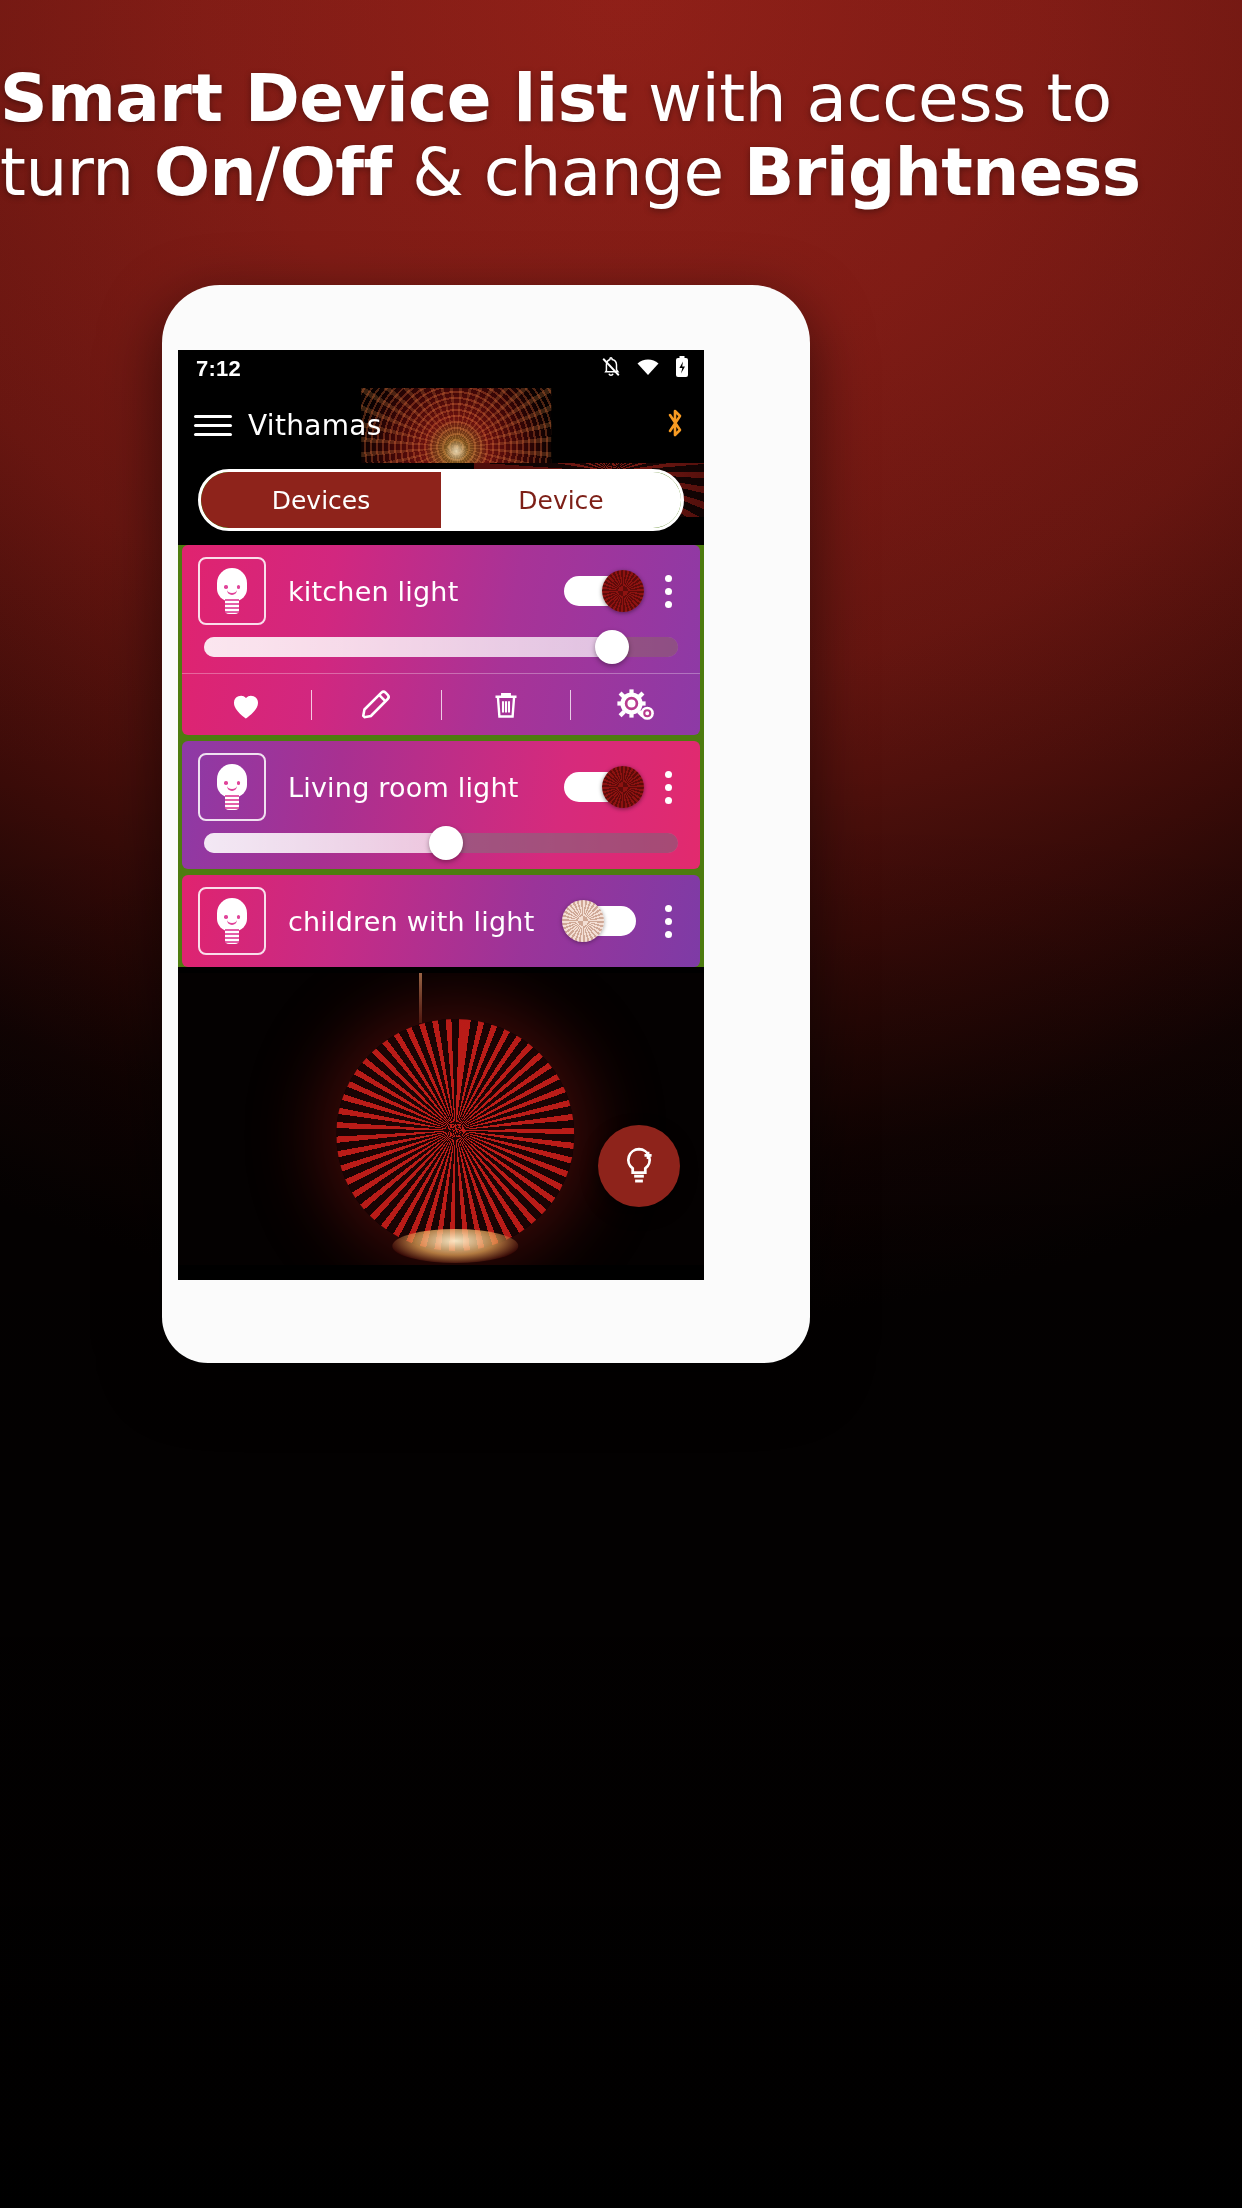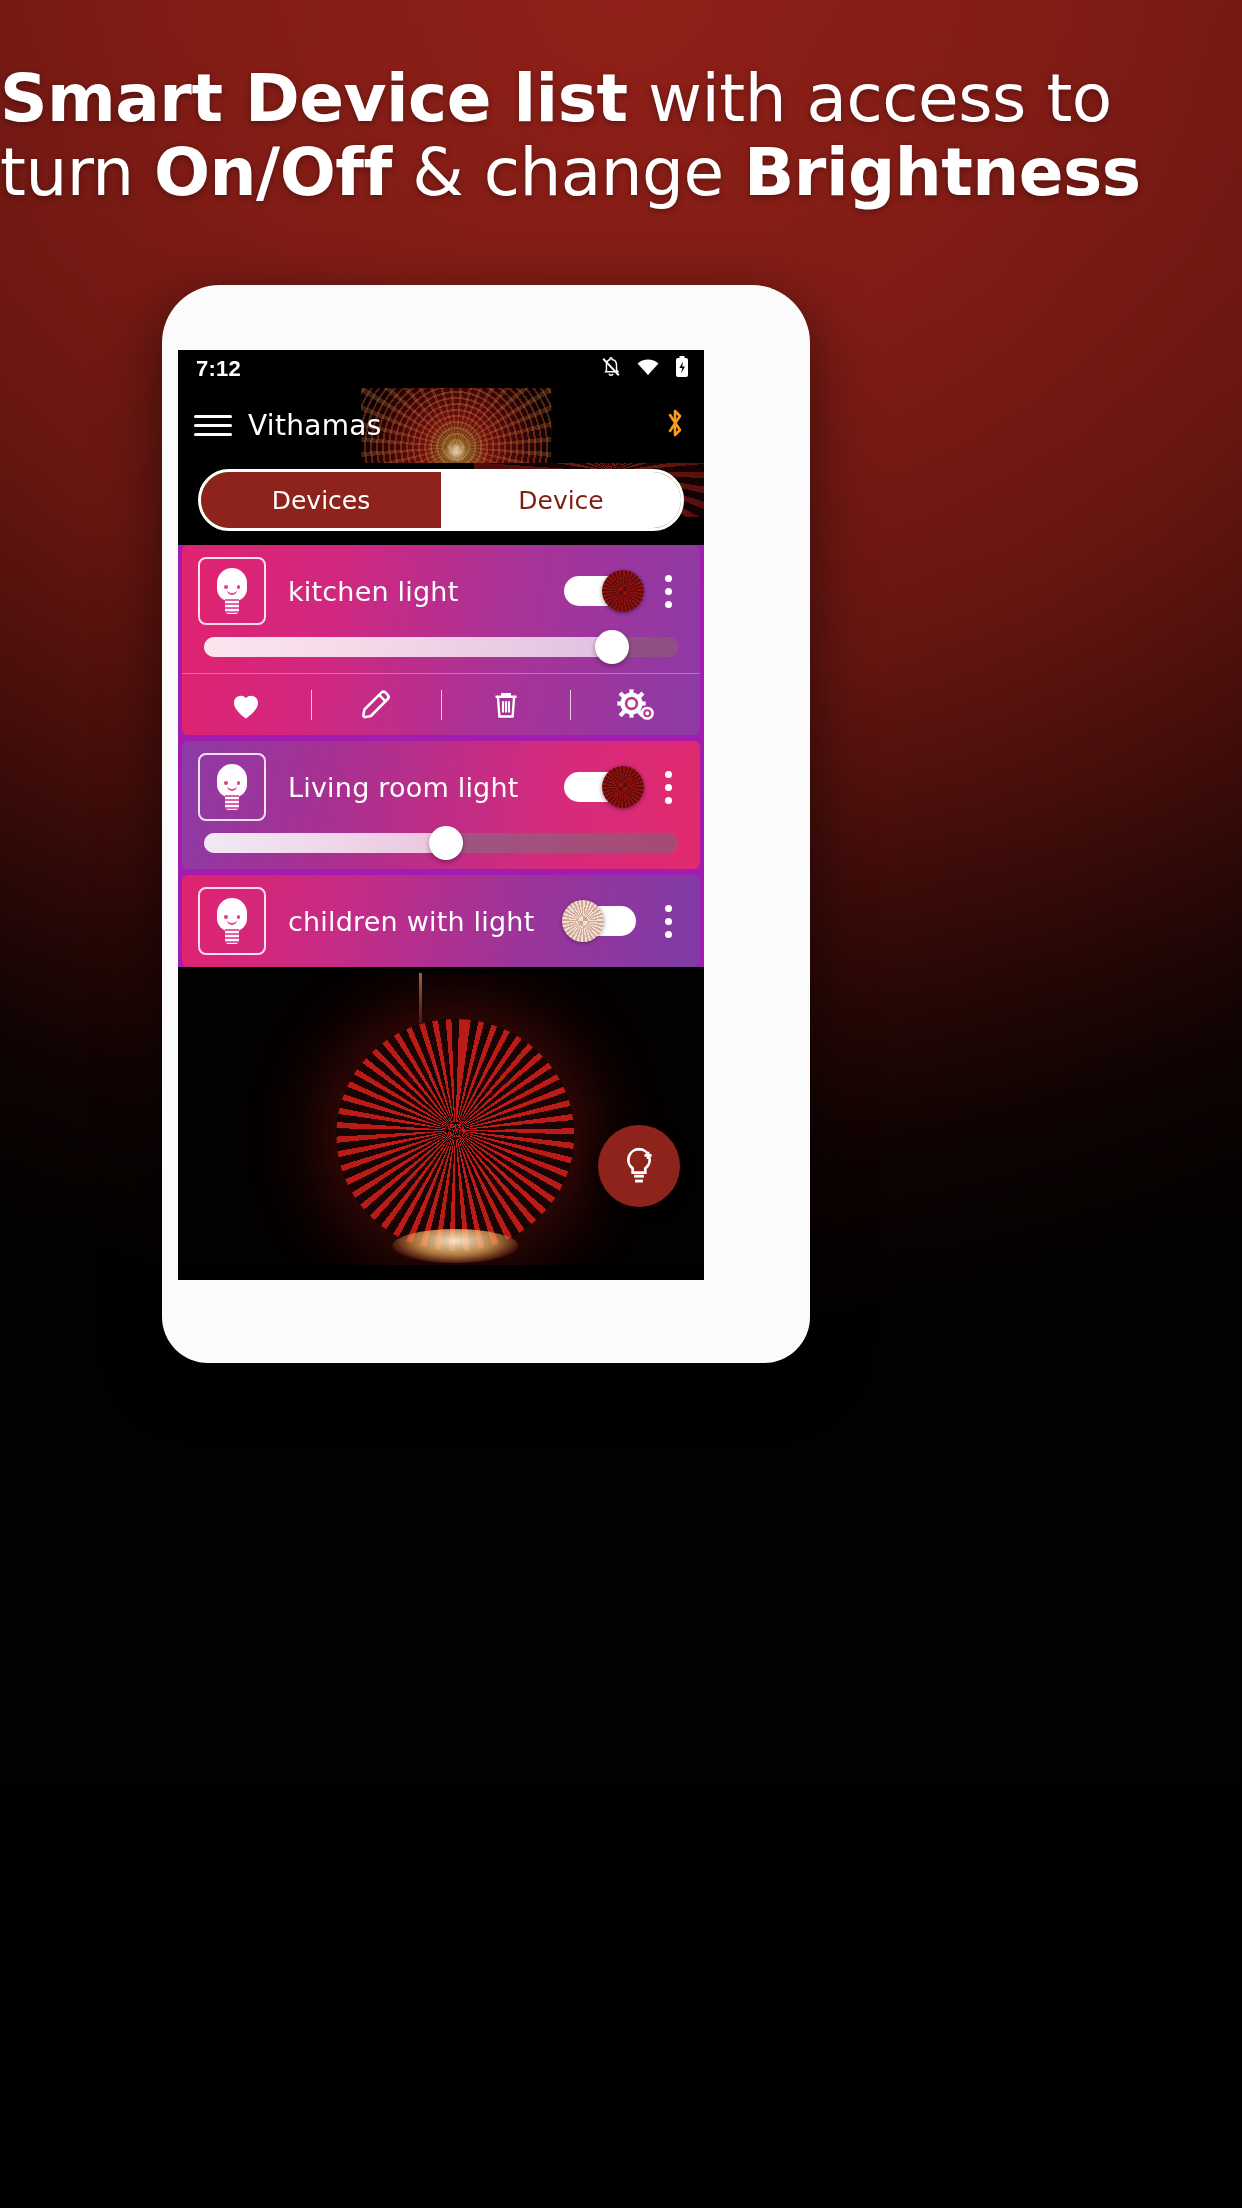--- a/index.html
+++ b/index.html
@@ -108,21 +108,21 @@
   }
   .tab{
     flex:1; display:flex; align-items:center; justify-content:center;
     font-size:25px; cursor:pointer;
     font-family:"DejaVu Sans", sans-serif;
   }
   .tab.active{ background:#8e231b; color:#fff; border-radius:30px 0 0 30px; }
   .tab.inactive{ background:#fff; color:#7d1f17; }
 
   
-  #device-list{ background:#a21caf; padding:0 0 0 0; }
+  #device-list{ background:#4d7c0f; padding:0 0 0 0; }
   .card{
     position:relative; margin:4px 4px 6px; border-radius:6px; overflow:hidden;
   }
   .card-row{
     display:flex; align-items:center; height:92px; padding:0 14px 0 16px;
   }
   .bulb-box{
     width:68px; height:68px; border:2px solid rgba(255,255,255,0.85);
     border-radius:8px; display:flex; align-items:center; justify-content:center;
     flex:0 0 auto;

